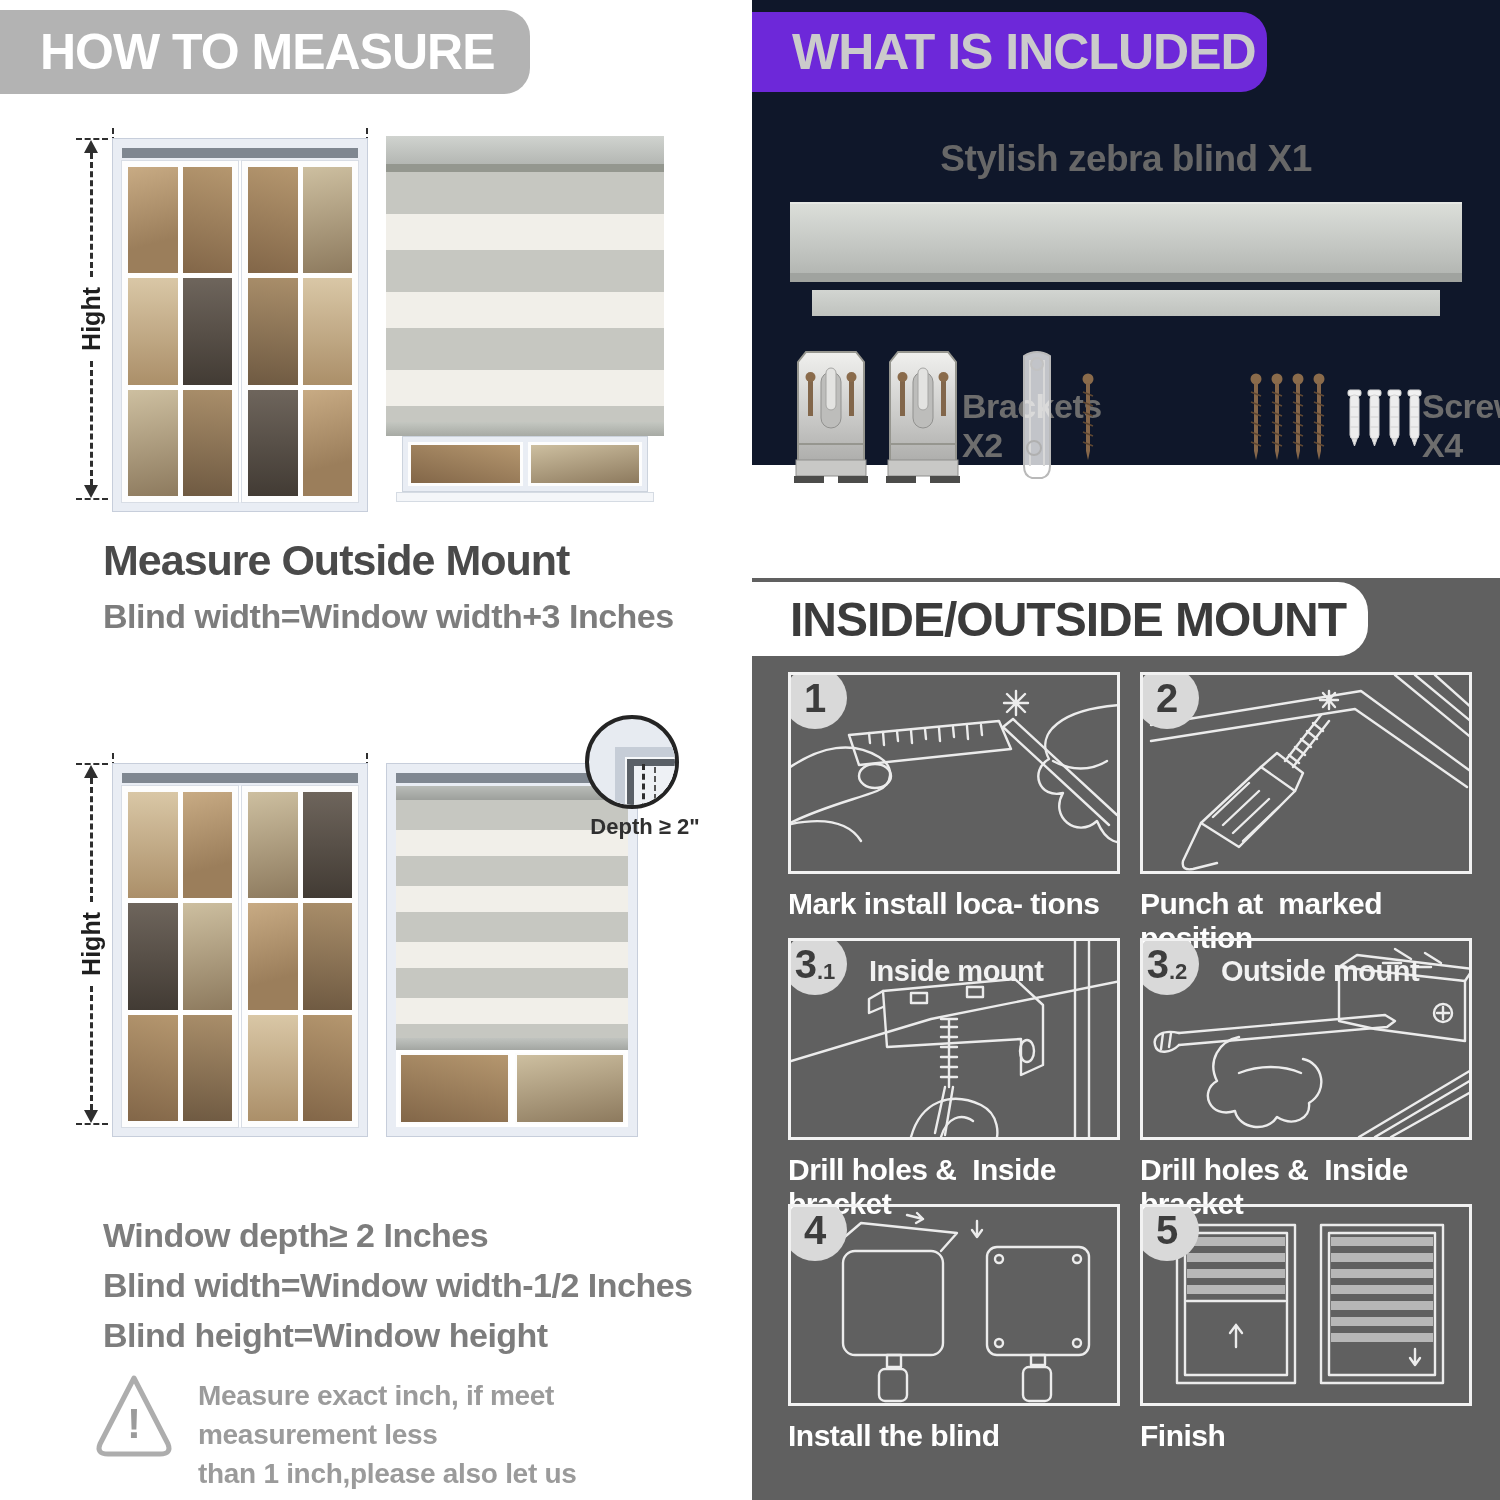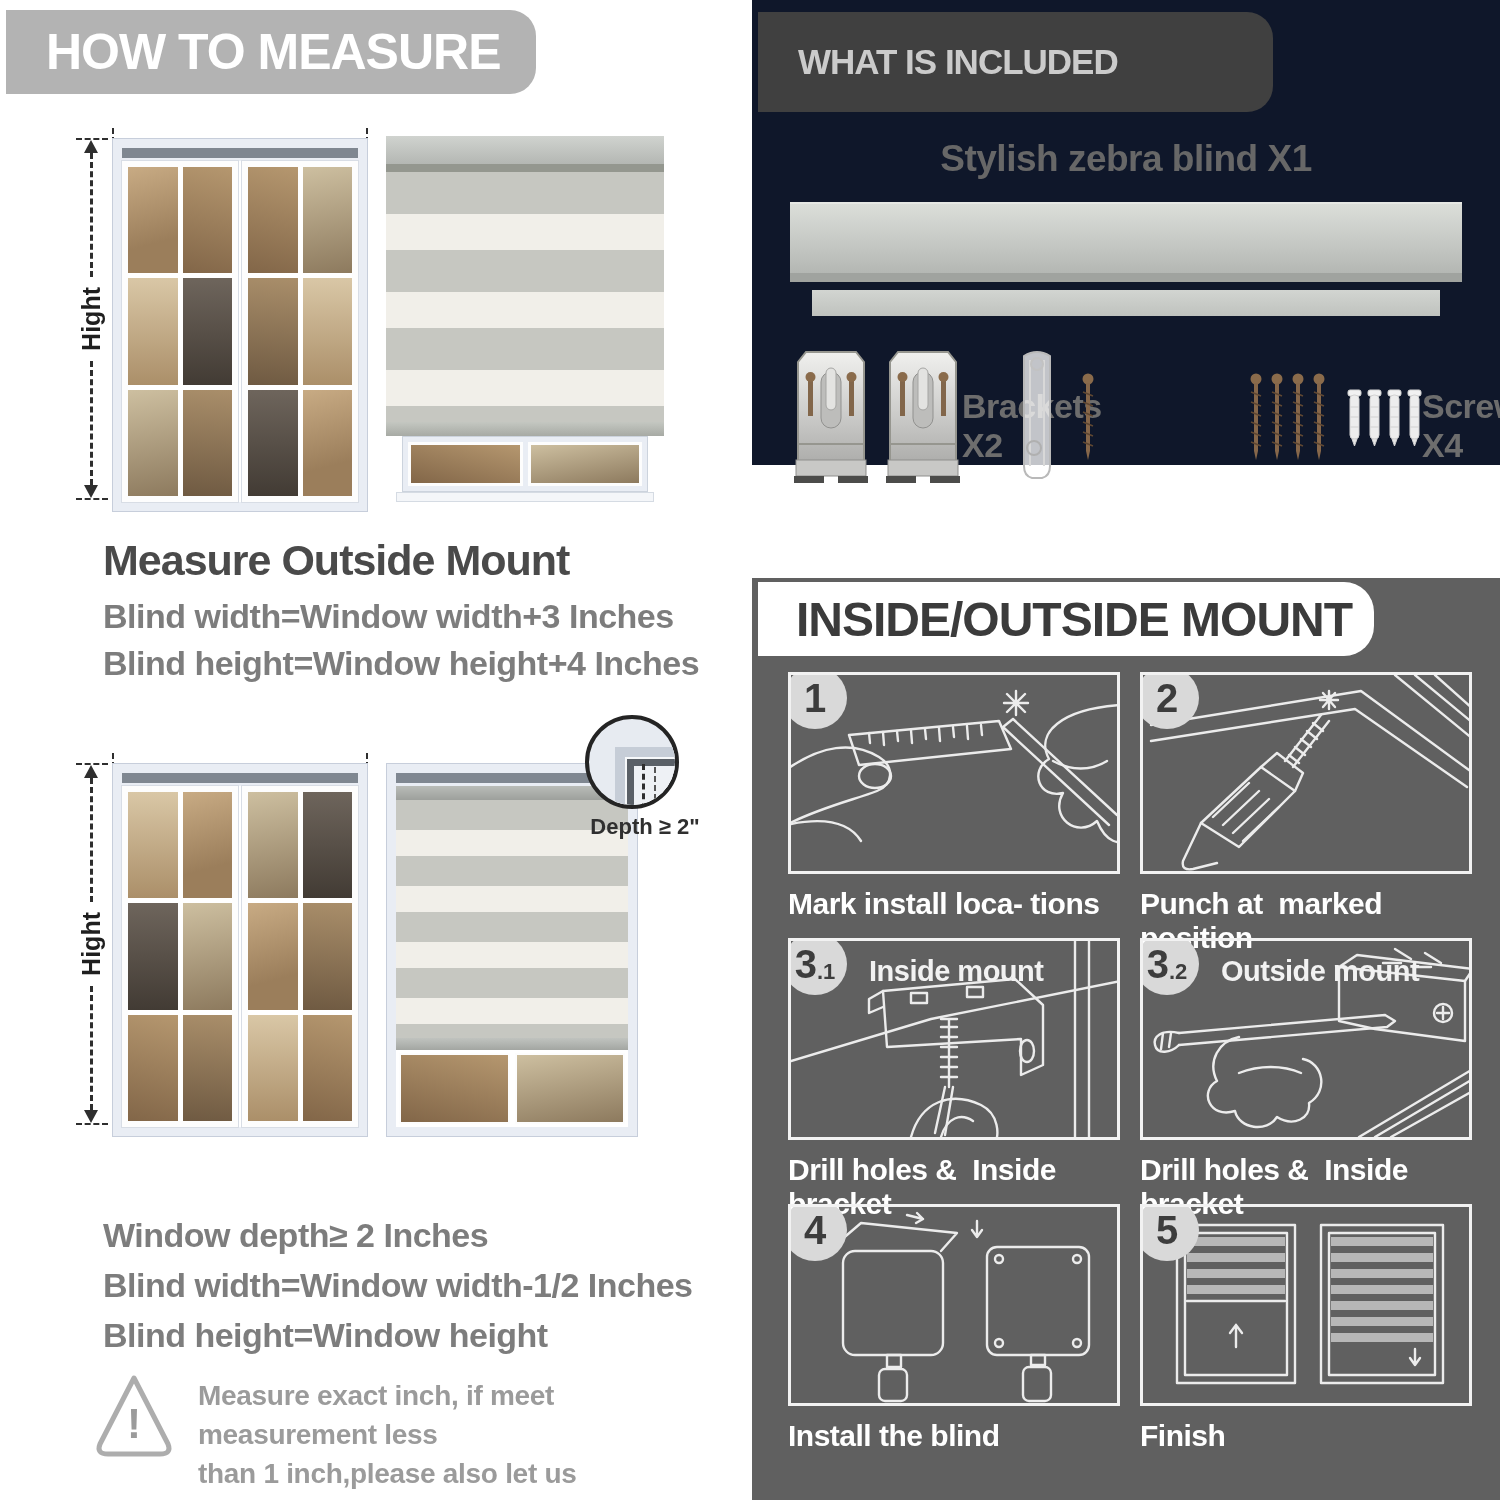--- a/index.html
+++ b/index.html
@@ -1,22 +1,22 @@
 <!DOCTYPE html>
 <html><head>
 <meta charset="utf-8">
 <style>
   * { margin:0; padding:0; box-sizing:border-box; }
   body { background:#fff; font-family:"Liberation Sans", sans-serif; }
   .canvas { position:relative; width:1500px; height:1500px; background:#fff; overflow:hidden; }
 
   
-  .banner { position:absolute; font-weight:bold; letter-spacing:-1px; display:flex; align-items:center;margin-left:6px; }
+  .banner { position:absolute; font-weight:bold; letter-spacing:-1px; display:flex; align-items:center; }
   .banner-left { left:0; top:10px; width:530px; height:84px; background:#b3b3b3; border-radius:0 26px 26px 0; color:#fff; font-size:50px; padding-left:40px; }
-  .banner-included { left:752px; top:12px; width:515px; height:100px; background:#404040; border-radius:0 26px 26px 0; color:#cbcbcb; font-size:35px; padding-left:40px; }
+  .banner-included { left:752px; top:12px; width:515px; height:80px; background:#6d28d9; border-radius:0 26px 26px 0; color:#cbcbcb; font-size:50px; padding-left:40px; }
   .banner-mount { left:752px; top:582px; width:616px; height:74px; background:#fff; border-radius:0 30px 30px 0; color:#3b3b3b; font-size:48px; padding-left:38px; }
 
   
   .h-title { position:absolute; left:103px; font-size:43px; font-weight:bold; color:#4a4a4a; letter-spacing:-1px; }
   .h-line  { position:absolute; left:103px; font-size:34px; font-weight:bold; color:#7d7d7d; letter-spacing:-0.5px; }
 
   
   .dim-w { position:absolute; height:16px; display:flex; align-items:center;margin-top:28px; }
   .dim-w .dash { flex:1; height:0; border-top:3px dashed #2e2e2e; }
   .dim-w .lbl { padding:0 12px; font-size:25px; font-weight:bold; color:#1f1f1f; }
@@ -157,21 +157,20 @@
     <div class="b1-bottom"></div>
     <div class="b1-peek">
       <div class="pane pb"></div>
       <div class="pane pe"></div>
     </div>
     <div class="b1-sill"></div>
   </div>
 
   <div class="h-title" style="top:536px;">Measure Outside Mount</div>
   <div class="h-line" style="top:597px;">Blind width=Window width+3 Inches</div>
-  <div class="h-line" style="top:644px;">Blind height=Window height+4 Inches</div>
 
   <div class="dim-w" style="left:112px; top:737px; width:256px;">
     <span class="tick tl"></span>
     <span class="tick tr"></span>
     <span class="ah-l"></span>
     <span class="dash"></span>
     <span class="lbl">Width</span>
     <span class="dash"></span>
     <span class="ah-r"></span>
   </div>

